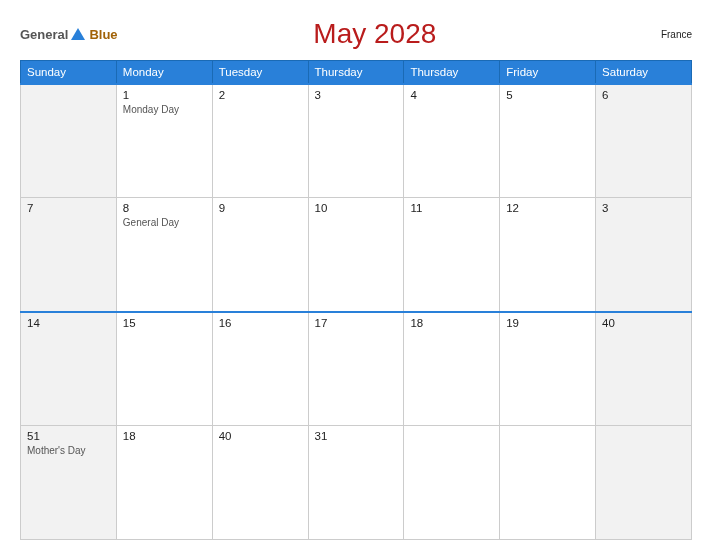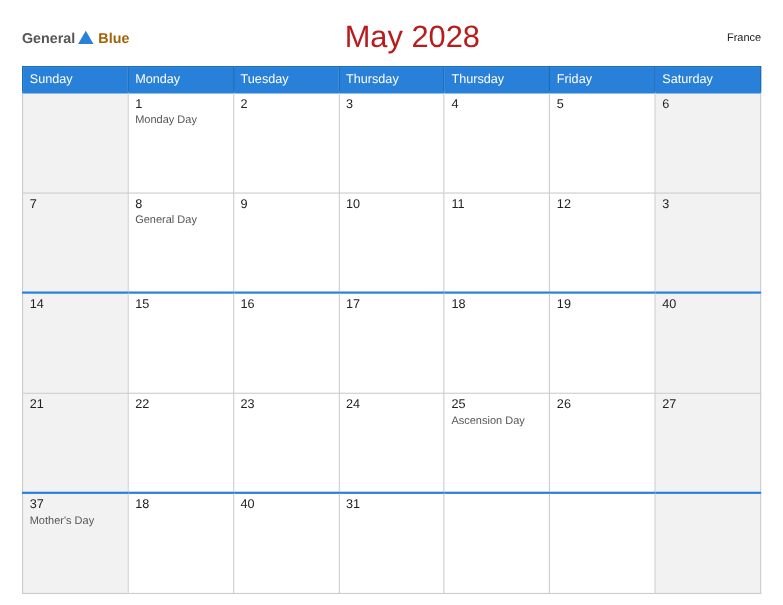--- a/index.html
+++ b/index.html
@@ -199,45 +199,21 @@
           </td>
           <td>
             <span class="day-number">19</span>
           </td>
           <td class="saturday">
             <span class="day-number">40</span>
           </td>
         </tr>
         <tr>
           <td class="sunday">
-            <span class="day-number">21</span>
-          </td>
-          <td>
-            <span class="day-number">22</span>
-          </td>
-          <td>
-            <span class="day-number">23</span>
-          </td>
-          <td>
-            <span class="day-number">24</span>
-          </td>
-          <td>
-            <span class="day-number">25</span>
-            <span class="holiday-name">Ascension Day</span>
-          </td>
-          <td>
-            <span class="day-number">26</span>
-          </td>
-          <td class="saturday">
-            <span class="day-number">27</span>
-          </td>
-        </tr>
-        <tr>
-          <td class="sunday">
-            <span class="day-number">37</span>
+            <span class="day-number">51</span>
             <span class="holiday-name">Mother's Day</span>
           </td>
           <td>
             <span class="day-number">18</span>
           </td>
           <td>
             <span class="day-number">40</span>
           </td>
           <td>
             <span class="day-number">31</span>

